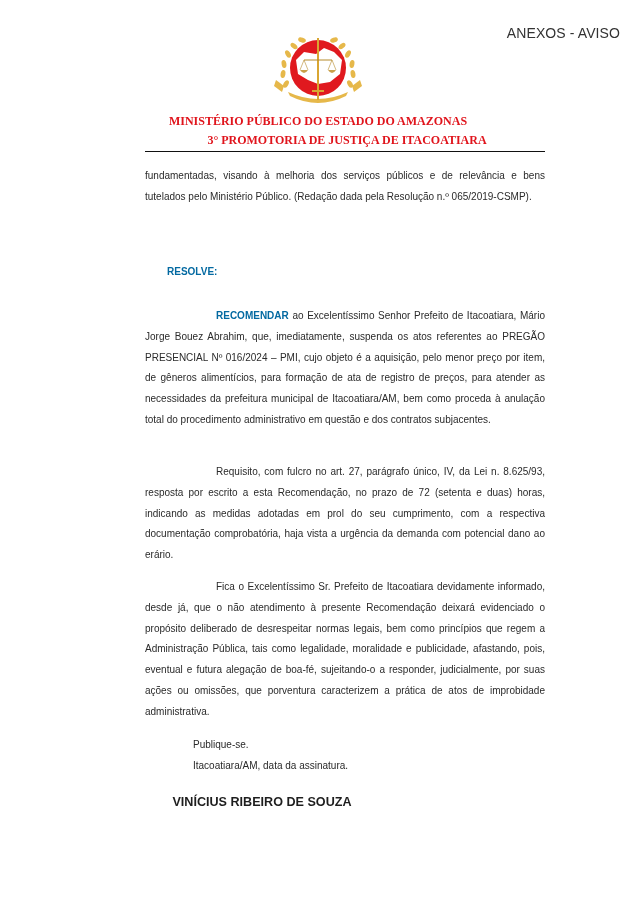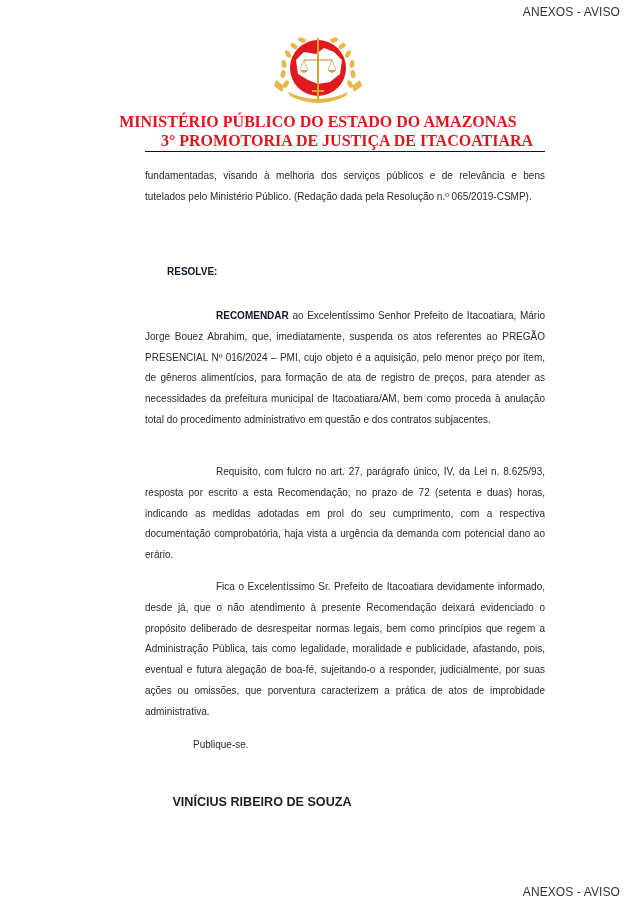--- a/index.html
+++ b/index.html
@@ -1,28 +1,28 @@
 <!DOCTYPE html>
 <html><head>
 <meta charset="utf-8">
 <style>
   html, body { margin: 0; padding: 0; background: #ffffff; }
   body { width: 636px; height: 900px; position: relative; overflow: hidden; font-family: "Liberation Sans", "DejaVu Sans", sans-serif; color: #222; }
-  .stamp { position: absolute; right: 16px; font-size: 12px; color: #333; letter-spacing: 0.1px; }
+  .stamp { position: absolute; right: 16px; font-size: 14px; color: #333; letter-spacing: 0.1px; margin-top: 20px; }
   .stamp.top { top: 5px; }
   .stamp.bottom { top: 885px; }
   .logo { position: absolute; left: 272px; top: 30px; width: 92px; height: 80px; }
-  .header-title { position: absolute; left: 0; width: 636px; text-align: center; font-family: "Liberation Serif", "DejaVu Serif", serif; font-weight: bold; color: #e0141c; font-size: 16px; line-height: 19px; }
+  .header-title { position: absolute; left: 0; width: 636px; text-align: center; font-family: "Liberation Serif", "DejaVu Serif", serif; font-weight: bold; color: #e0141c; font-size: 12px; line-height: 19px; }
   .ht1 { top: 112px; }
   .ht2 { top: 131px; padding-left: 29px; }
   .header-rule { position: absolute; left: 145px; width: 400px; top: 151px; height: 0; border-top: 1.6px solid #111; }
   .body-text { position: absolute; left: 145px; width: 400px; font-size: 10px; line-height: 20.8px; text-align: justify; color: #2a2a2a; }
   .para { margin: 0; }
   .indent { text-indent: 71px; }
-  b { font-weight: bold; color: #0f172a; }
+  b { font-weight: bold; color: #0369a1; }
   .sig { position: absolute; left: 0; width: 524px; text-align: center; top: 795px; font-size: 12.6px; font-weight: bold; color: #1e1e1e; }
 </style>
 </head>
 <body>
 
 <div class="stamp top">ANEXOS - AVISO</div>
 
 <svg class="logo" viewBox="0 0 92 80">
 
   <g fill="#e6b84a">
@@ -78,17 +78,18 @@
 <div class="body-text" style="top:462px;">
   <p class="para indent">Requisito, com fulcro no art. 27, parágrafo único, IV, da Lei n. 8.625/93, resposta por escrito a esta Recomendação, no prazo de 72 (setenta e duas) horas, indicando as medidas adotadas em prol do seu cumprimento, com a respectiva documentação comprobatória, haja vista a urgência da demanda com potencial dano ao erário.</p>
 </div>
 
 <div class="body-text" style="top:577px;">
   <p class="para indent">Fica o Excelentíssimo Sr. Prefeito de Itacoatiara devidamente informado, desde já, que o não atendimento à presente Recomendação deixará evidenciado o propósito deliberado de desrespeitar normas legais, bem como princípios que regem a Administração Pública, tais como legalidade, moralidade e publicidade, afastando, pois, eventual e futura alegação de boa-fé, sujeitando-o a responder, judicialmente, por suas ações ou omissões, que porventura caracterizem a prática de atos de improbidade administrativa.</p>
 </div>
 
 <div class="body-text" style="top:735px; left:166px; width:380px;margin-left:27px;">
   <p class="para">Publique-se.</p>
+  <p class="para">Itacoatiara/AM, data da assinatura.</p>
 </div>
 
 <div class="sig">VINÍCIUS RIBEIRO DE SOUZA</div>
 
 <div class="stamp bottom">ANEXOS - AVISO</div>
 
 </body></html>

